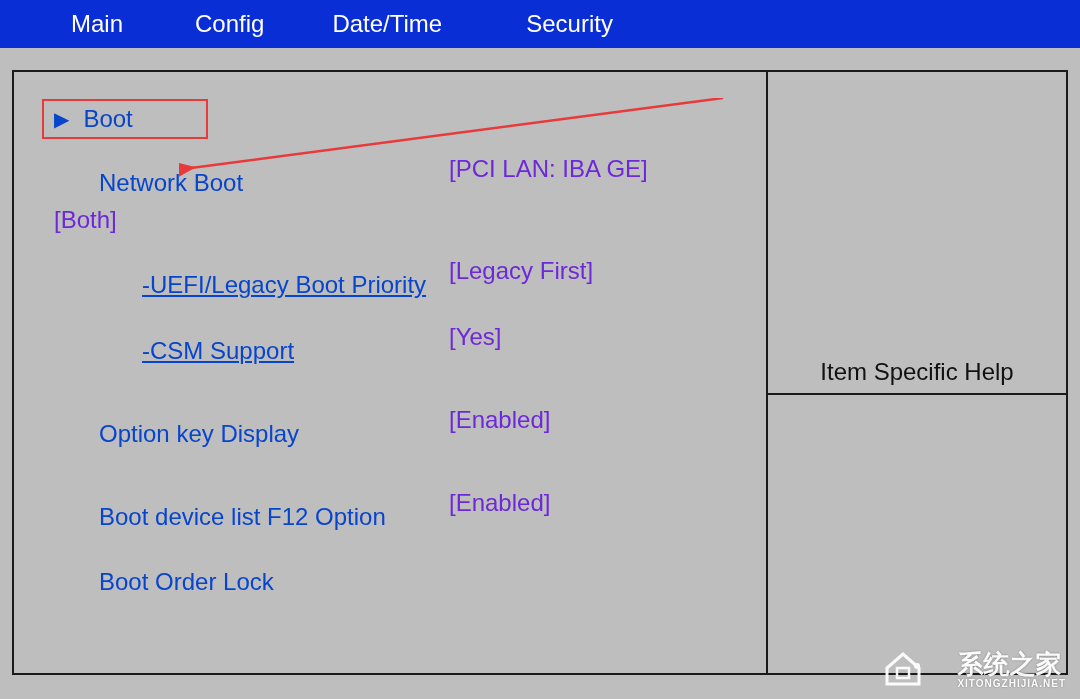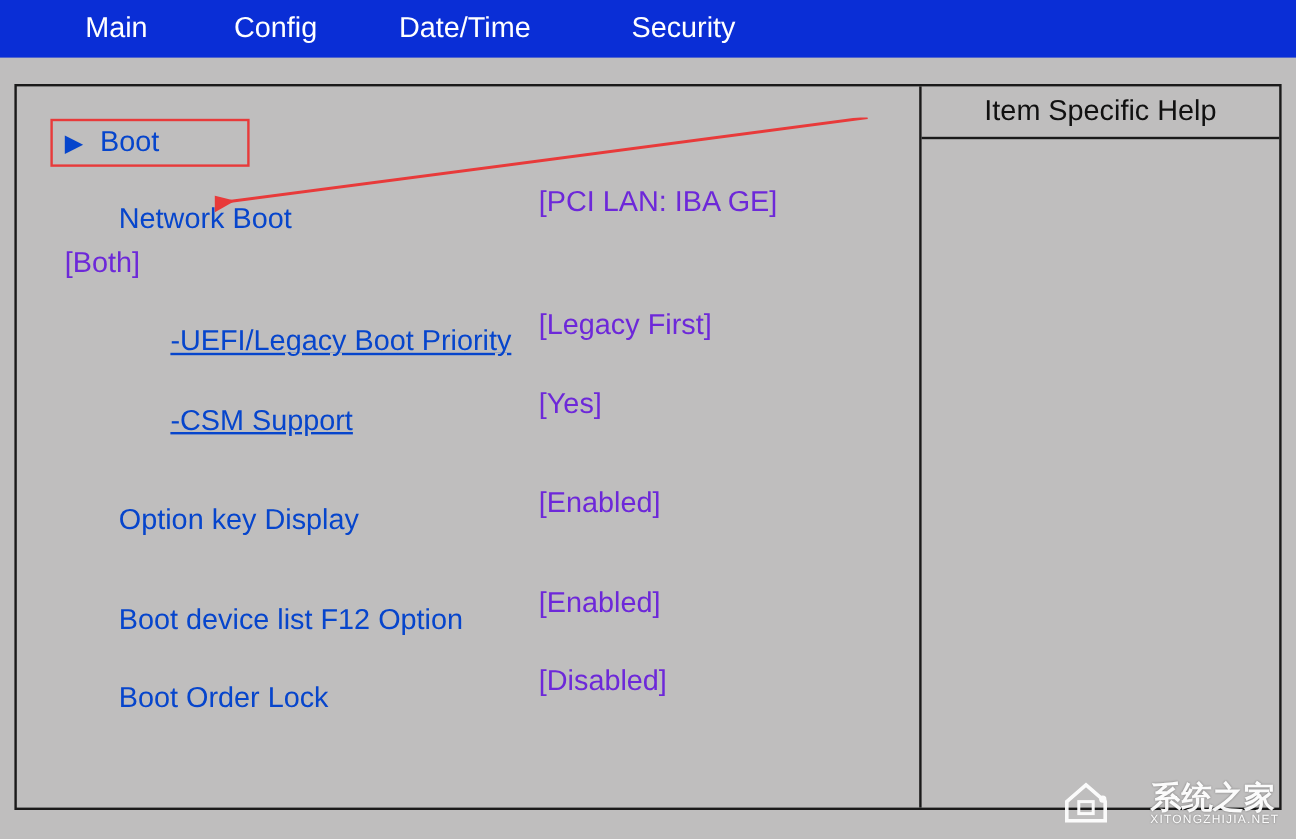--- a/index.html
+++ b/index.html
@@ -54,20 +54,21 @@
 .left-pane {
   flex: 1;
   padding: 30px 10px 10px 40px;
   position: relative;
 }
 .right-pane {
   width: 300px;
   border-left: 2px solid #1a1a1a;
   display: flex;
   flex-direction: column;
+  justify-content: center;
 }
 .help-header {
   height: 44px;
   border-bottom: 2px solid #1a1a1a;
   display: flex;
   align-items: center;
   justify-content: center;
   color: #111;
 }
 .row {
@@ -128,21 +129,21 @@
   opacity: 0.95;
   gap: 28px;
 }
 .watermark .house {
   width: 40px; height: 36px; margin-right: 6px;
 }
 .watermark .sub {
   font-size: 10px;
   letter-spacing: 1px;
   display: block;
-  font-weight: 400;
+  font-weight: 700;
   margin-top: -4px;
 }
 </style>
 </head>
 <body>
 
 <div class="menubar">
   <div class="spacer1"></div>
   <div class="tab">Main</div>
   <div class="spacer2"></div>
@@ -197,21 +198,20 @@
     </div>
 
     <div class="gap"></div>
 
     <div class="row">
       <div class="label-col sub-indent-1">Boot device list F12 Option</div>
       <div class="val-col">[Enabled]</div>
     </div>
     <div class="row">
       <div class="label-col sub-indent-1">Boot Order Lock</div>
-      <div class="val-col">[Disabled]</div>
     </div>
 
   </div>
 
   <div class="right-pane">
     <div class="help-header">Item Specific Help</div>
   </div>
 </div>
 
 <div class="watermark">

